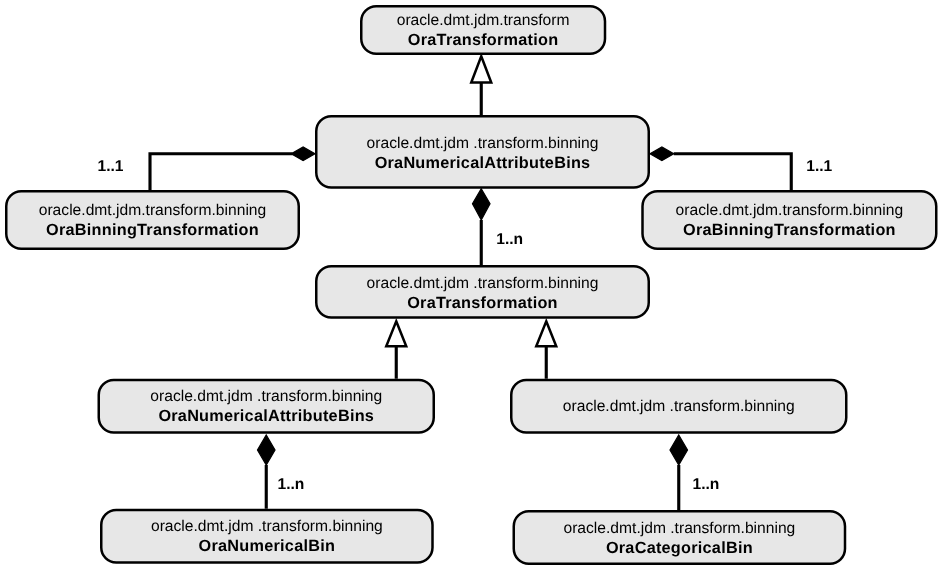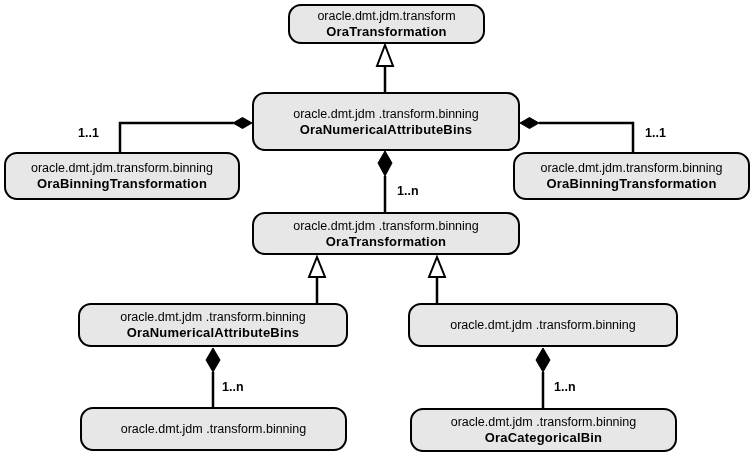--- a/index.html
+++ b/index.html
@@ -119,20 +119,21 @@
     <div class="pkg">oracle.dmt.jdm .transform.binning</div>
     <div class="cls">OraNumericalAttributeBins</div>
   </div>
 
   <div class="node" id="n-cat-attr">
     <div class="pkg">oracle.dmt.jdm .transform.binning</div>
   </div>
 
   <div class="node" id="n-num-bin">
     <div class="pkg">oracle.dmt.jdm .transform.binning</div>
+    <div class="cls">OraNumericalBin</div>
   </div>
 
   <div class="node" id="n-cat-bin">
     <div class="pkg">oracle.dmt.jdm .transform.binning</div>
     <div class="cls">OraCategoricalBin</div>
   </div>
 
   <span class="mult" id="m-cat-type">1..1</span>
   <span class="mult" id="m-num-type">1..1</span>
   <span class="mult" id="m-attr">1..n</span>

